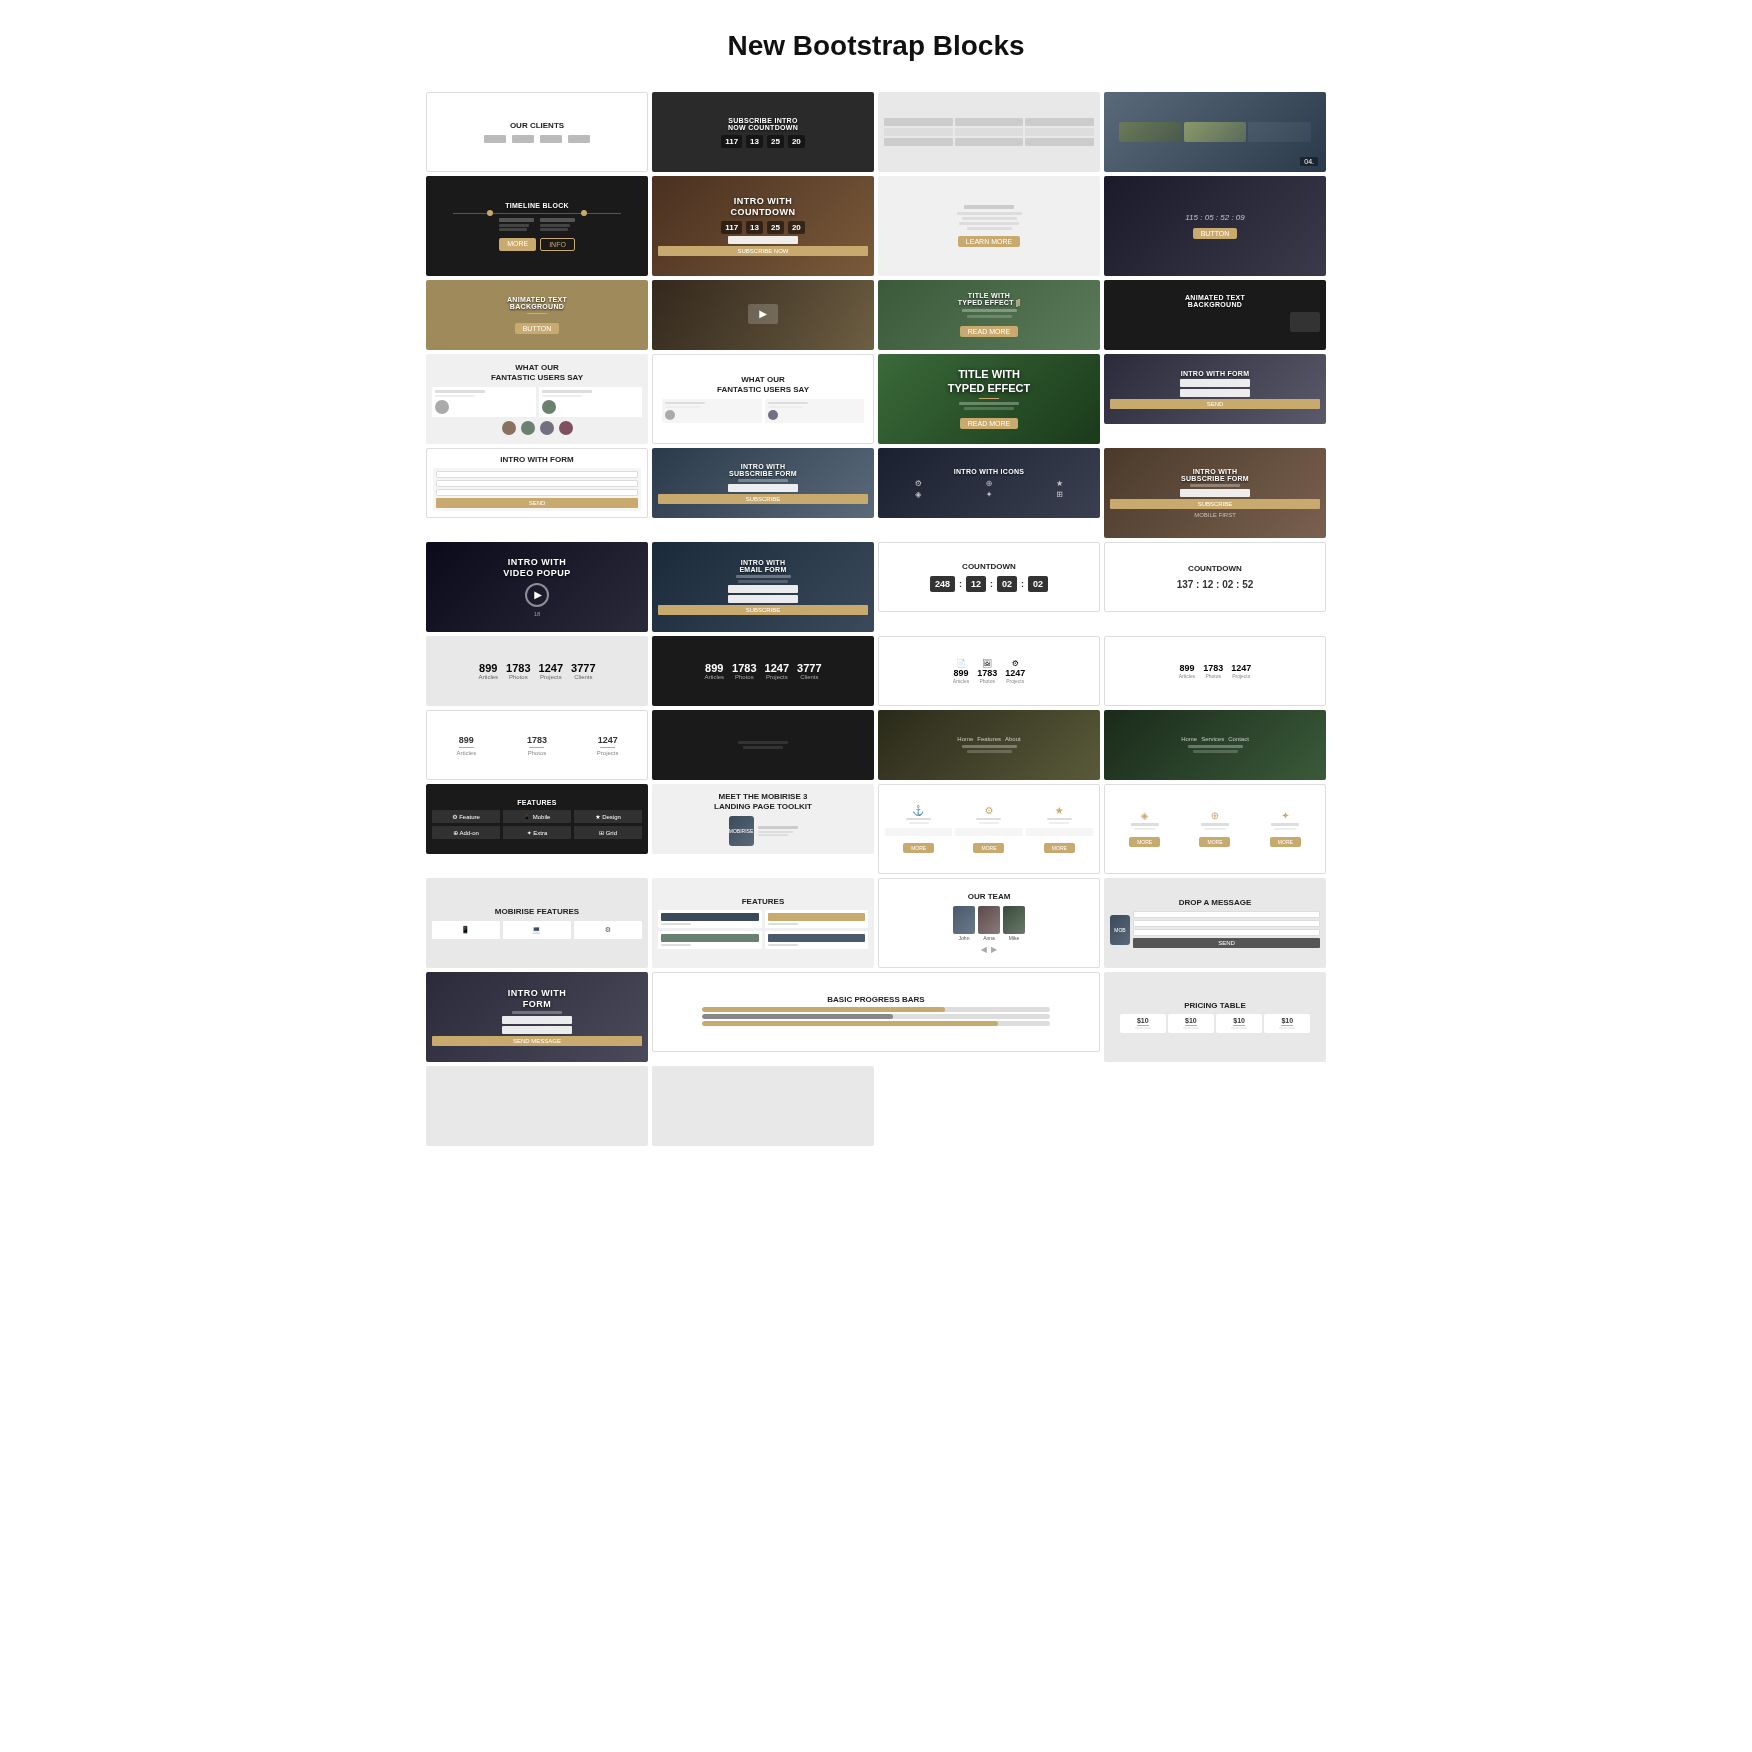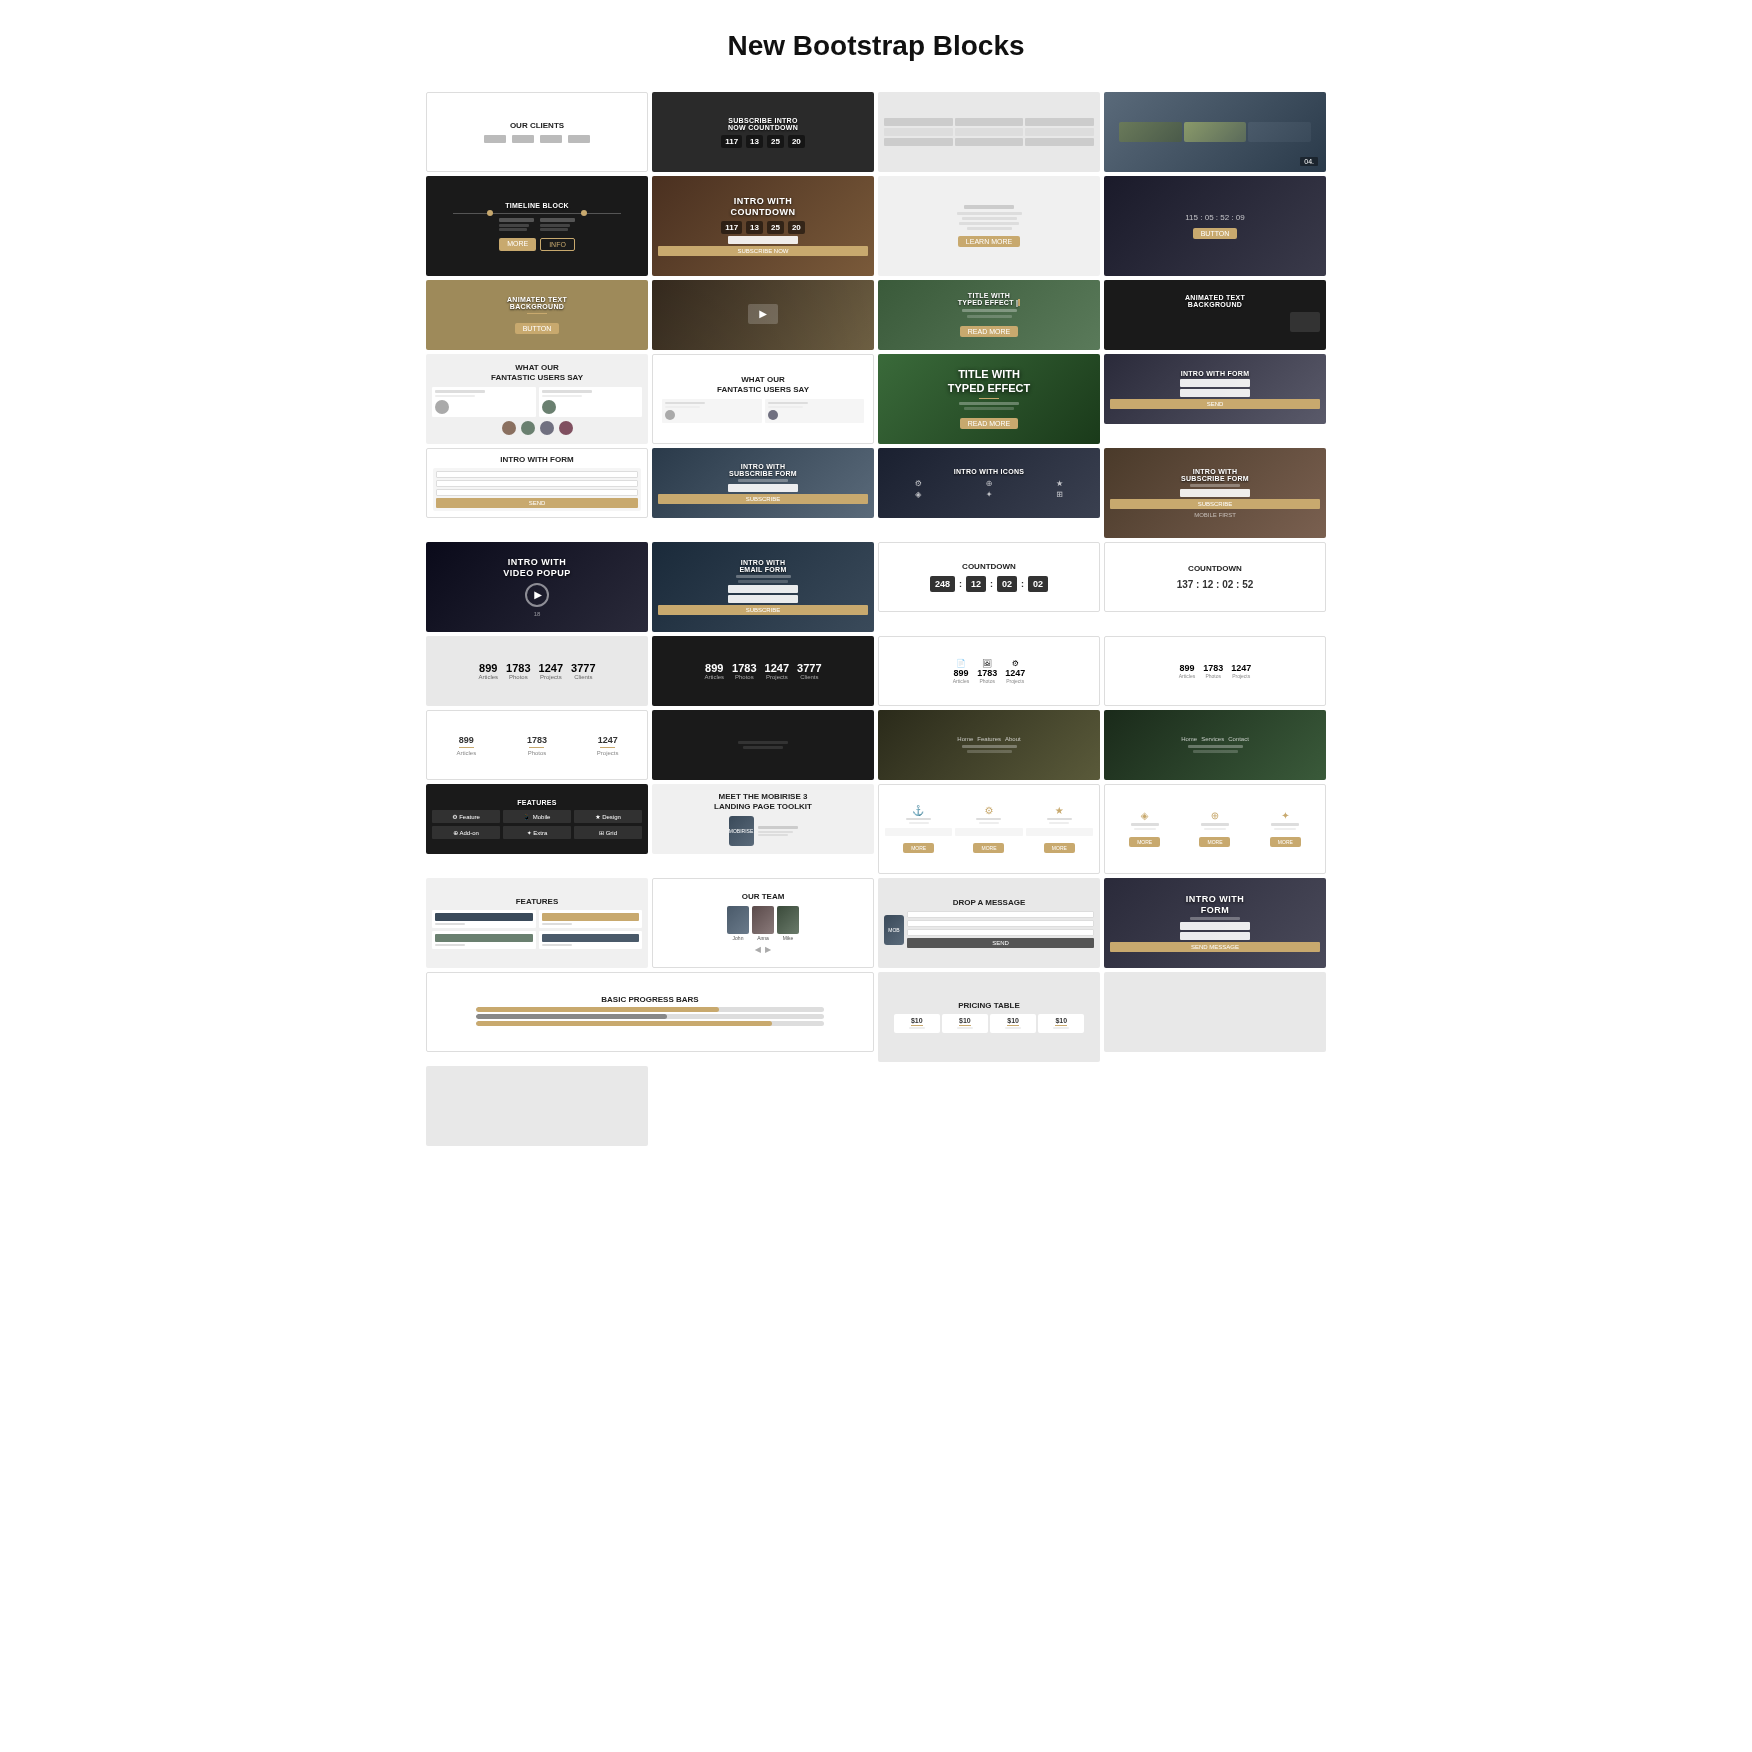--- a/index.html
+++ b/index.html
@@ -333,21 +333,21 @@
       <div style="height:3px;width:55px;background:#ddd;border-radius:1px;margin:0 auto 2px;"></div>
       <div style="height:3px;width:60px;background:#ddd;border-radius:1px;margin:0 auto 2px;"></div>
       <div style="height:3px;width:45px;background:#ddd;border-radius:1px;margin:0 auto;"></div>
       <div class="mini-btn" style="background:#c8a96e;">LEARN MORE</div>
     </div>
   </div>
 
   <div class="block bg-dark h3" style="background:linear-gradient(135deg,#1a1a2a,#3a3a4a);">
     <div class="inner-content">
       <div style="display:flex;align-items:center;gap:4px;justify-content:center;">
-        <div style="font-size:8px;color:#fff;opacity:0.7;">115 : 05 : 52 : 09</div>
+        <div style="font-size:8px;color:#fff;opacity:0.7;font-style:italic;">115 : 05 : 52 : 09</div>
       </div>
       <div class="mini-btn">BUTTON</div>
     </div>
   </div>
 
   <div class="block bg-warm h4">
     <div class="inner-content">
       <div class="block-title-sm">ANIMATED TEXT<br>BACKGROUND</div>
       <div class="separator"></div>
       <div class="mini-btn">BUTTON</div>
@@ -756,20 +756,36 @@
         <div>
           <div style="font-size:10px;color:#c8a96e;">✦</div>
           <div style="height:3px;width:28px;background:#ddd;border-radius:1px;margin:2px auto;"></div>
           <div style="height:2px;width:22px;background:#eee;border-radius:1px;margin:0 auto;"></div>
           <div class="mini-btn" style="font-size:5px;">MORE</div>
         </div>
       </div>
     </div>
   </div>
 
+  <div class="block bg-light2 h5">
+    <div class="inner-content">
+      <div class="block-title-dark">MOBIRISE FEATURES</div>
+      <div style="display:grid;grid-template-columns:repeat(3,1fr);gap:3px;margin-top:4px;">
+        <div style="background:#fff;height:18px;border-radius:1px;display:flex;align-items:center;justify-content:center;">
+          <div style="font-size:7px;color:#555;">📱</div>
+        </div>
+        <div style="background:#fff;height:18px;border-radius:1px;display:flex;align-items:center;justify-content:center;">
+          <div style="font-size:7px;color:#555;">💻</div>
+        </div>
+        <div style="background:#fff;height:18px;border-radius:1px;display:flex;align-items:center;justify-content:center;">
+          <div style="font-size:7px;color:#555;">⚙</div>
+        </div>
+      </div>
+    </div>
+  </div>
 
   <div class="block bg-light h5">
     <div class="inner-content">
       <div class="block-title-dark">FEATURES</div>
       <div style="display:grid;grid-template-columns:1fr 1fr;gap:3px;margin-top:4px;">
         <div style="background:#fff;padding:3px;border-radius:1px;">
           <div style="height:8px;background:#3a4a5a;border-radius:1px;margin-bottom:2px;"></div>
           <div style="height:2px;width:30px;background:#ddd;border-radius:1px;"></div>
         </div>
         <div style="background:#fff;padding:3px;border-radius:1px;">

